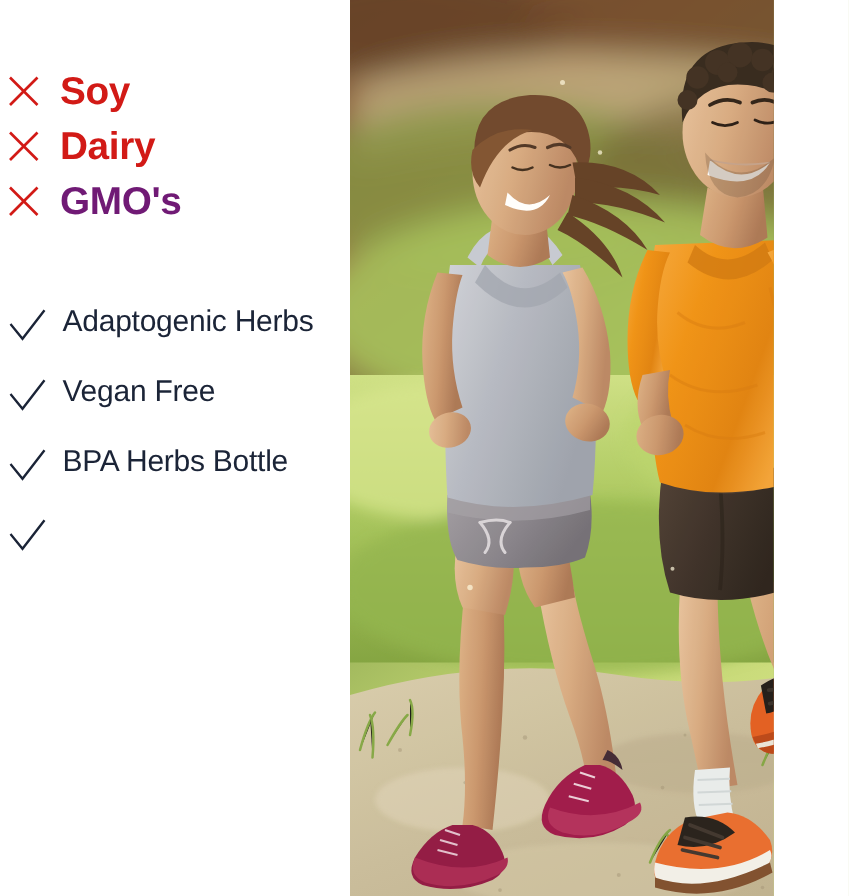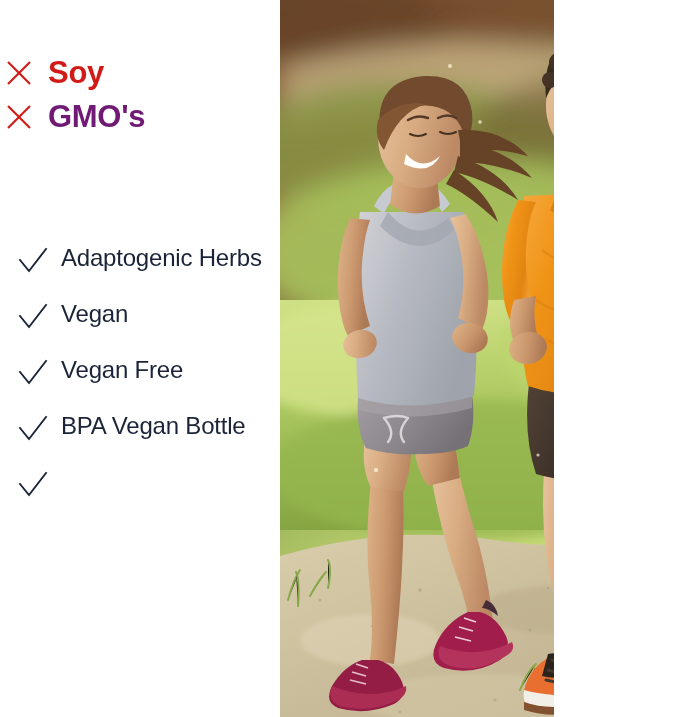--- a/index.html
+++ b/index.html
@@ -7,21 +7,21 @@
     margin: 0;
     padding: 0;
     background: #ffffff;
   }
   body {
     font-family: "Liberation Sans", sans-serif;
     -webkit-font-smoothing: antialiased;
   }
   #page {
     position: relative;
-    width: 554px;
+    width: 619px;
     height: 717px;
     background: #ffffff;
     overflow: hidden;
   }
 
   
   #left-panel {
     position: absolute;
     left: 0;
     top: 0;
@@ -62,21 +62,21 @@
   #inclusion-list {
     position: absolute;
     left: 0;
     top: 243px;
     width: 280px;
   }
   .incl-row {
     display: flex;
     align-items: flex-start;
     margin-bottom: 22px;
-    padding-left: 17px;
+    padding-left: 6px;
   }
   .incl-icon {
     width: 32px;
     height: 30px;
     flex: 0 0 32px;
     margin-right: 12px;
     margin-top: 4px;
     display: block;
   }
   .incl-label {
@@ -111,69 +111,70 @@
       <div class="excl-row">
         <span class="excl-icon">
           <svg viewBox="0 0 30 30" width="30" height="30" aria-hidden="true">
             <line x1="4" y1="5" x2="26" y2="27" stroke="#D21A16" stroke-width="2.1"></line>
             <line x1="26" y1="5" x2="4" y2="27" stroke="#D21A16" stroke-width="2.1"></line>
           </svg>
         </span>
         <span class="excl-label" style="color:#D21A16">Soy</span>
       </div>
 
-
       <div class="excl-row">
         <span class="excl-icon">
           <svg viewBox="0 0 30 30" width="30" height="30" aria-hidden="true">
             <line x1="4" y1="5" x2="26" y2="27" stroke="#D21A16" stroke-width="2.1"></line>
             <line x1="26" y1="5" x2="4" y2="27" stroke="#D21A16" stroke-width="2.1"></line>
           </svg>
         </span>
+        <span class="excl-label" style="color:#D21A16">Dairy</span>
+      </div>
+
+      <div class="excl-row">
+        <span class="excl-icon">
+          <svg viewBox="0 0 30 30" width="30" height="30" aria-hidden="true">
+            <line x1="4" y1="5" x2="26" y2="27" stroke="#D21A16" stroke-width="2.1"></line>
+            <line x1="26" y1="5" x2="4" y2="27" stroke="#D21A16" stroke-width="2.1"></line>
+          </svg>
+        </span>
         <span class="excl-label" style="color:#701a75">GMO's</span>
       </div>
 
     </div>
 
     <div id="inclusion-list">
 
       <div class="incl-row">
         <span class="incl-icon">
           <svg viewBox="0 0 32 30" width="32" height="30" aria-hidden="true">
             <polyline points="3,13 12,24 29,2" fill="none" stroke="#1B2437" stroke-width="1.9" stroke-linecap="square" stroke-linejoin="miter"></polyline>
           </svg>
         </span>
         <span class="incl-label" style="color:#1B2437">Adaptogenic Herbs</span>
       </div>
 
+
       <div class="incl-row">
         <span class="incl-icon">
           <svg viewBox="0 0 32 30" width="32" height="30" aria-hidden="true">
             <polyline points="3,13 12,24 29,2" fill="none" stroke="#1B2437" stroke-width="1.9" stroke-linecap="square" stroke-linejoin="miter"></polyline>
           </svg>
         </span>
-        <span class="incl-label" style="color:#1B2437">Vegan</span>
+        <span class="incl-label" style="color:#1B2437">Vegan Free</span>
       </div>
 
       <div class="incl-row">
         <span class="incl-icon">
           <svg viewBox="0 0 32 30" width="32" height="30" aria-hidden="true">
             <polyline points="3,13 12,24 29,2" fill="none" stroke="#1B2437" stroke-width="1.9" stroke-linecap="square" stroke-linejoin="miter"></polyline>
           </svg>
         </span>
-        <span class="incl-label" style="color:#1B2437">Vegan Free</span>
-      </div>
-
-      <div class="incl-row">
-        <span class="incl-icon">
-          <svg viewBox="0 0 32 30" width="32" height="30" aria-hidden="true">
-            <polyline points="3,13 12,24 29,2" fill="none" stroke="#1B2437" stroke-width="1.9" stroke-linecap="square" stroke-linejoin="miter"></polyline>
-          </svg>
-        </span>
-        <span class="incl-label" style="color:#1B2437">BPA Vegan Bottle</span>
+        <span class="incl-label" style="color:#1B2437">BPA Herbs Bottle</span>
       </div>
 
       <div class="incl-row">
         <span class="incl-icon">
           <svg viewBox="0 0 32 30" width="32" height="30" aria-hidden="true">
             <polyline points="3,13 12,24 29,2" fill="none" stroke="#1B2437" stroke-width="1.9" stroke-linecap="square" stroke-linejoin="miter"></polyline>
           </svg>
         </span>
       </div>
 

